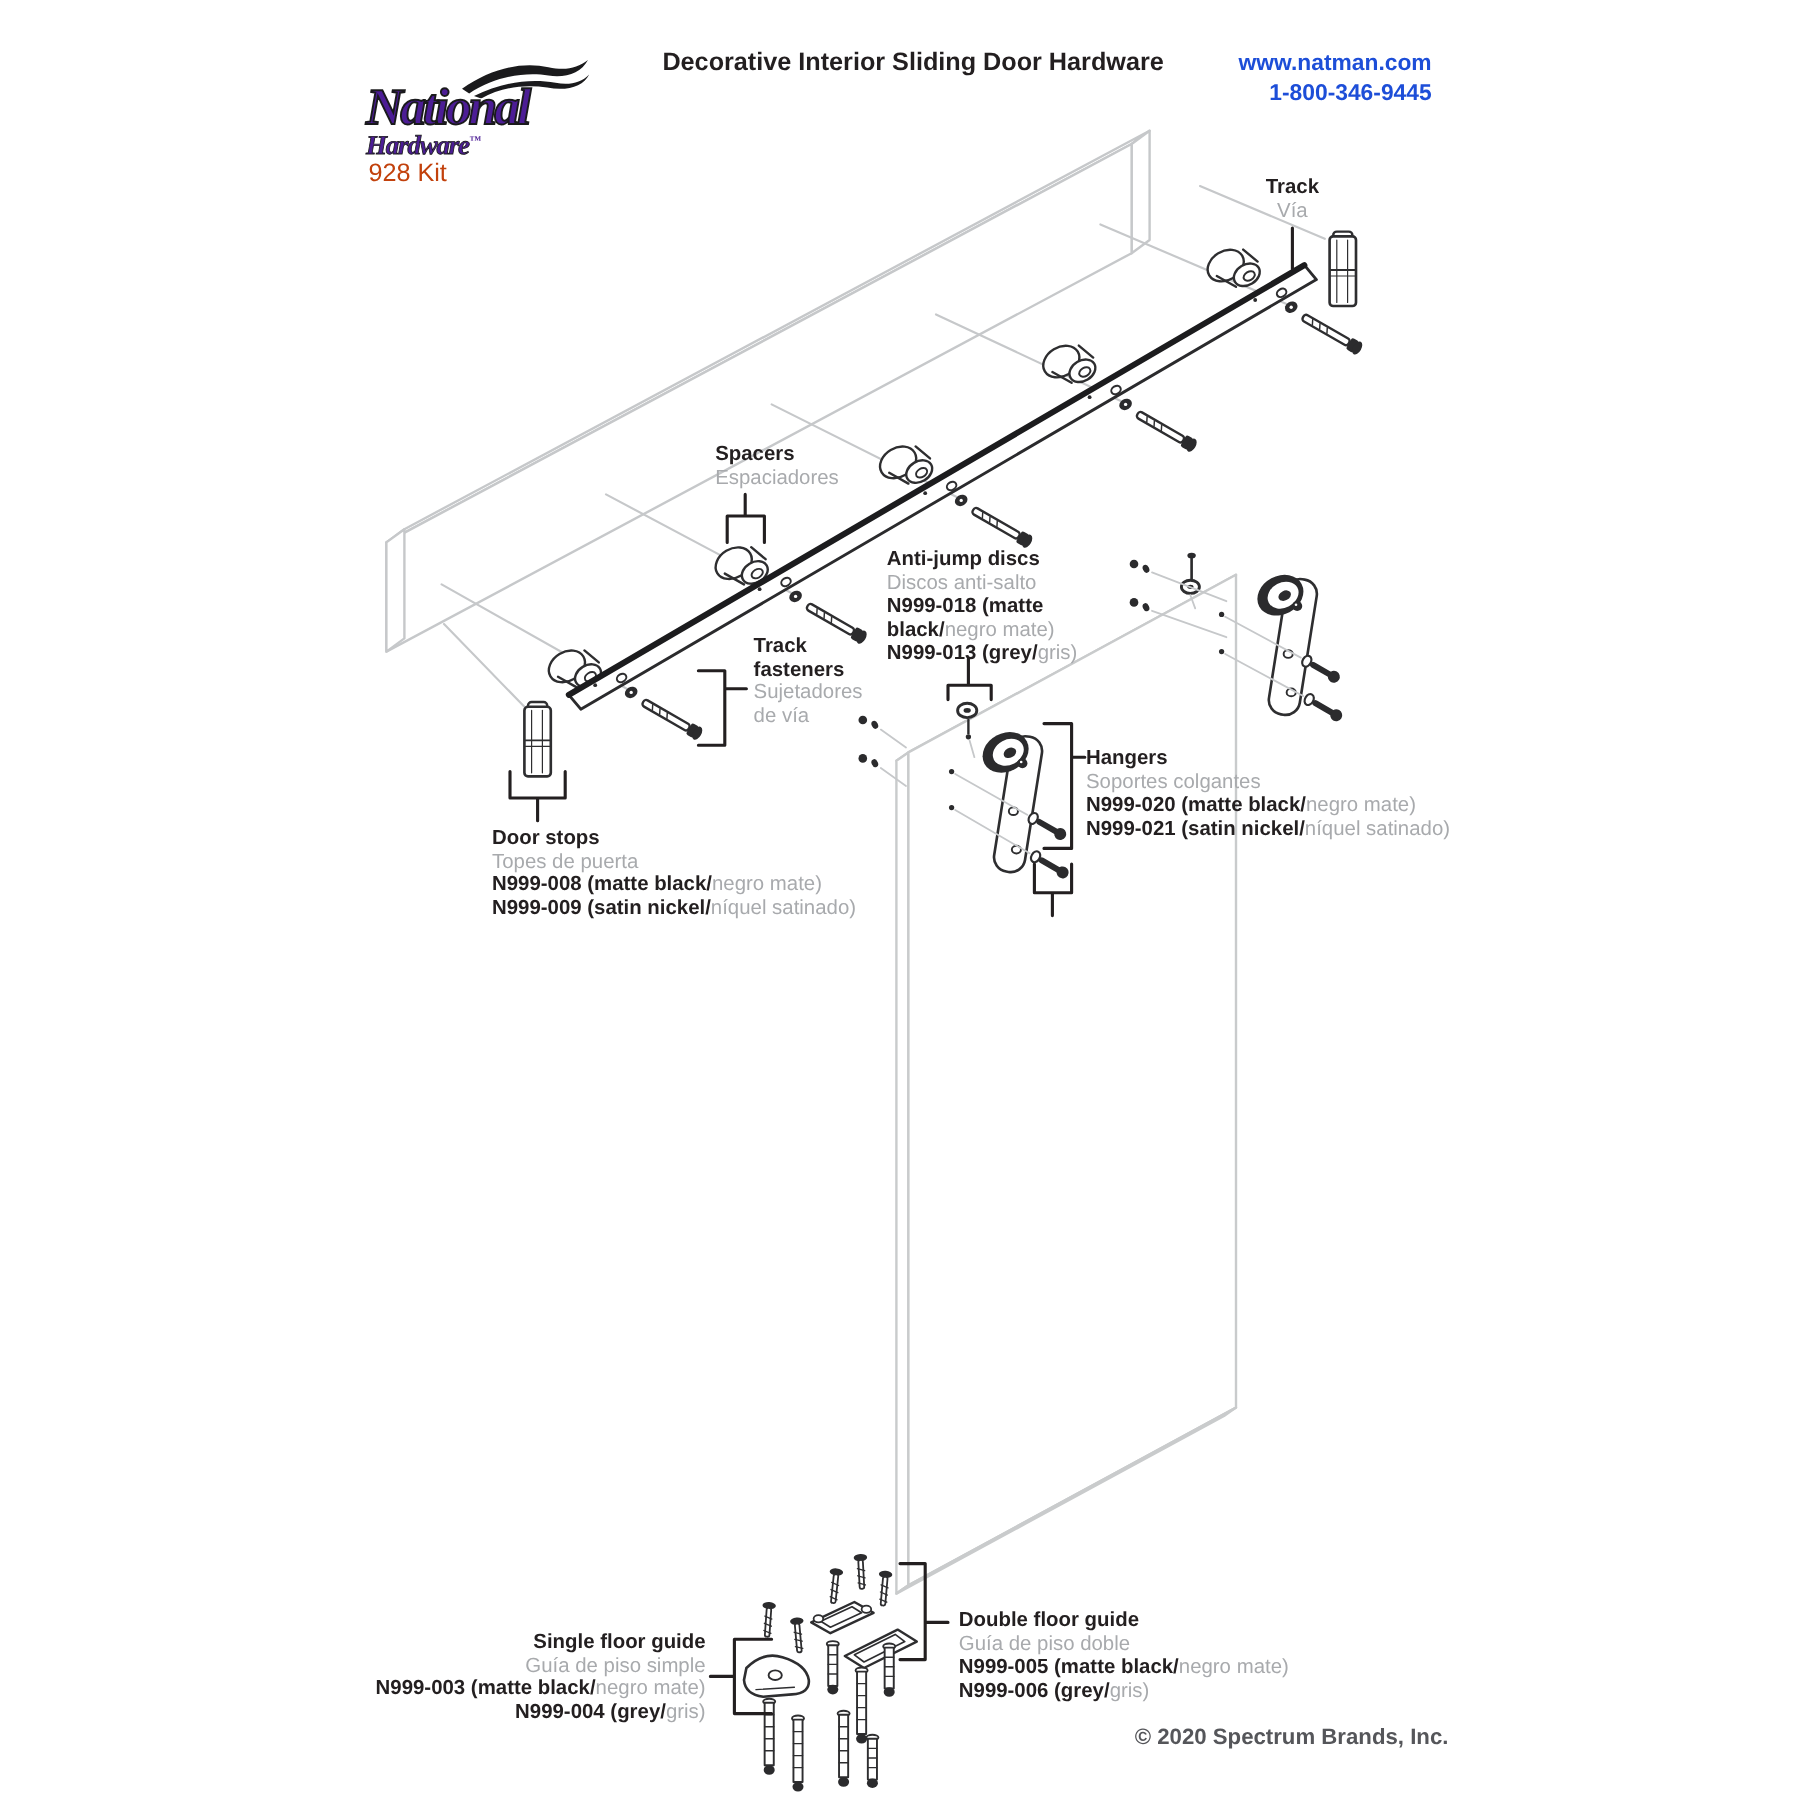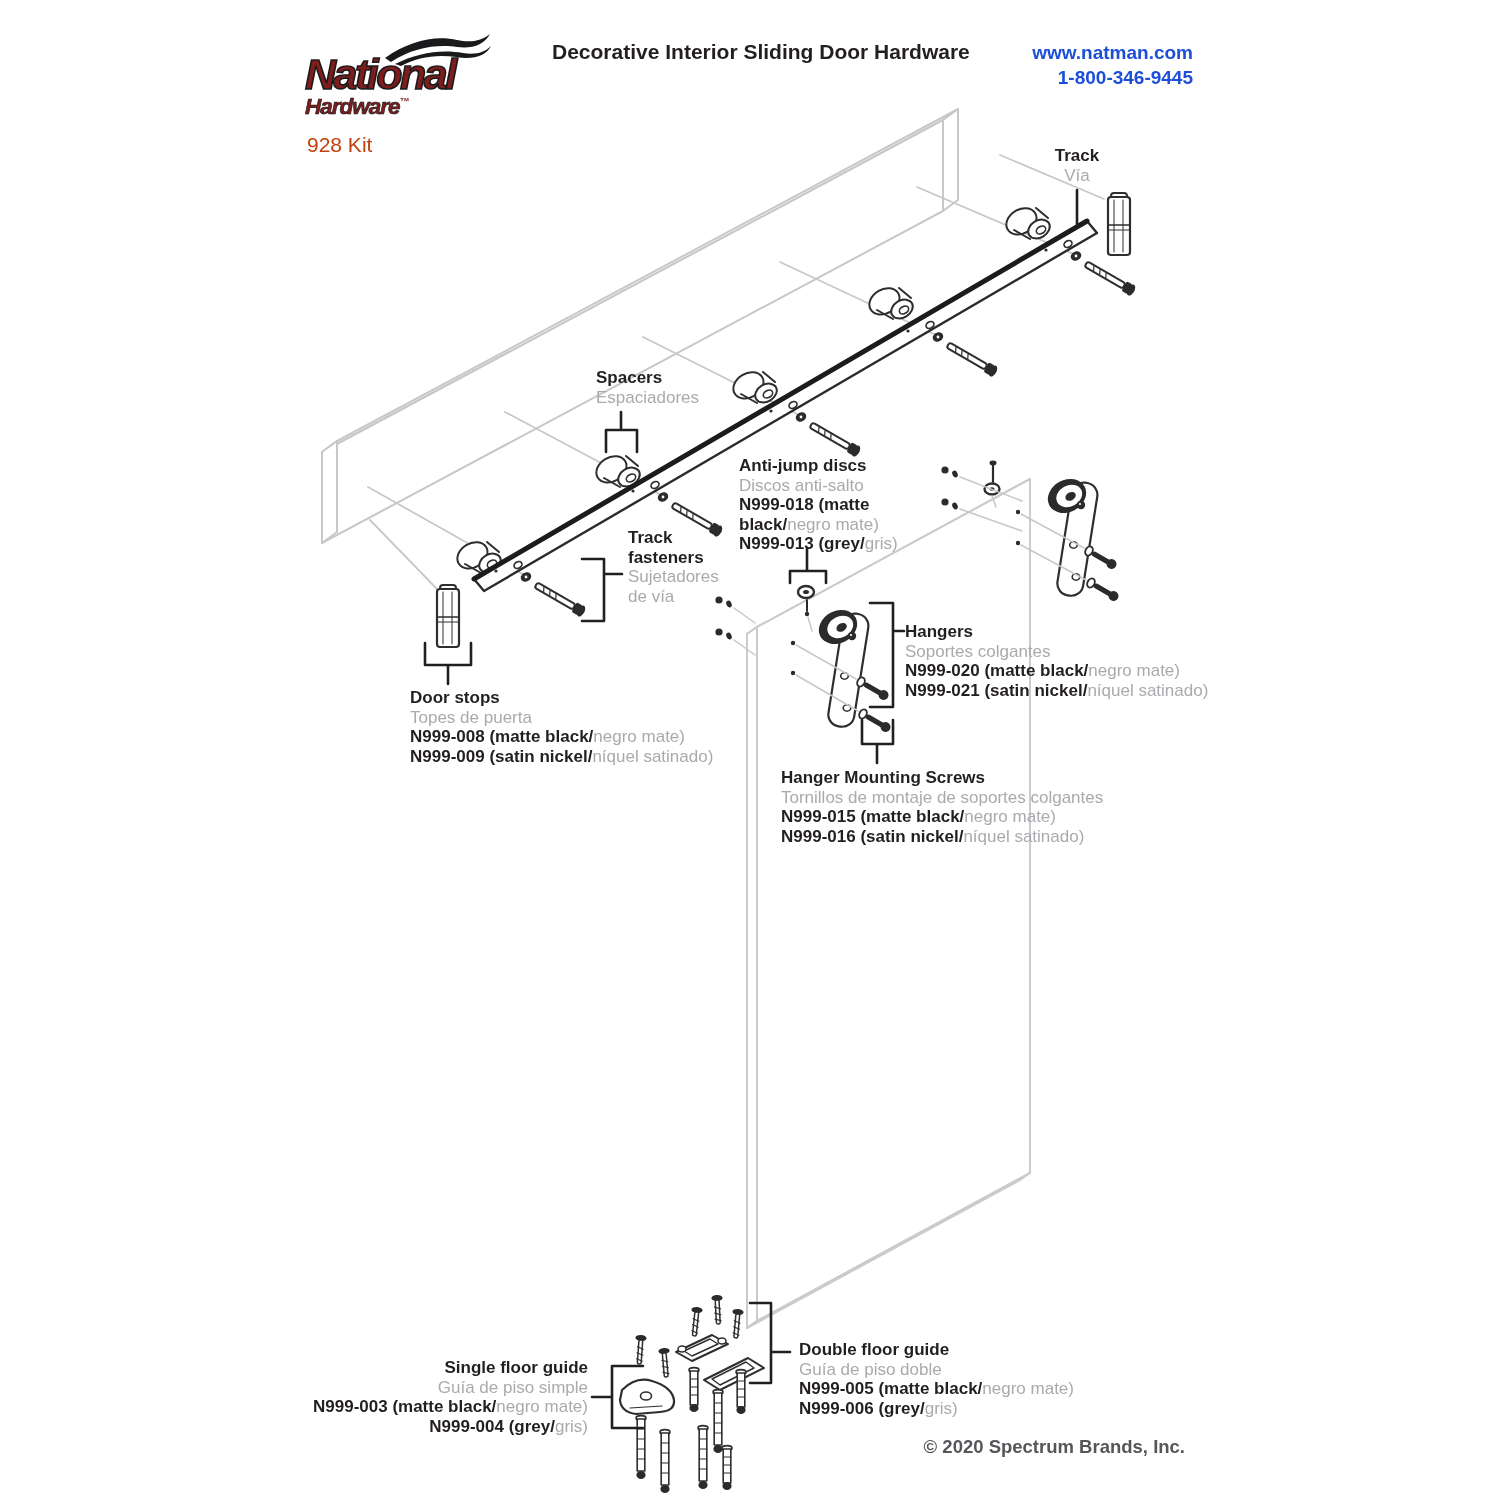--- a/index.html
+++ b/index.html
@@ -5,32 +5,32 @@
   html,body{margin:0;padding:0;background:#ffffff;}
   .page{position:relative;width:1500px;height:1500px;background:#fff;overflow:hidden;
         font-family:"Liberation Sans",sans-serif;}
   .art{position:absolute;left:0;top:0;width:1500px;height:1500px;}
   .lbl{position:absolute;font-size:17px;line-height:19.5px;color:#231f20;white-space:nowrap;}
   .lbl .b{font-weight:bold;color:#231f20;}
   .lbl .g{font-weight:normal;color:#a8aaad;}
   .right{text-align:right;}
   .center{text-align:center;}
 
-  .logo{position:absolute;left:305px;top:30px;width:192px;color:#7f1d1d;}
+  .logo{position:absolute;left:305px;top:46px;width:192px;color:#4c1d95;font-family:Liberation Serif, serif;}
   .swoosh{position:absolute;left:78px;top:4px;width:112px;height:32px;}
   .nat{margin-top:24px;font-style:italic;font-weight:bold;font-size:43px;letter-spacing:-2.5px;
        -webkit-text-stroke:1.6px #1a1a1c;line-height:40px;}
   .hw{font-style:italic;font-weight:bold;font-size:22.5px;letter-spacing:-1px;
       -webkit-text-stroke:0.7px #1a1a1c;text-align:left;margin-top:-4px;padding-right:2px;line-height:24px;}
   .tm{font-size:10px;vertical-align:super;-webkit-text-stroke:0;}
   .kit{position:absolute;left:307px;top:133px;font-size:21px;color:#c2410c;}
   .title{position:absolute;left:552px;top:40px;font-size:21px;font-weight:bold;color:#231f20;white-space:nowrap;}
   .contact{position:absolute;right:307px;top:40px;font-size:19px;font-weight:bold;color:#1d4ed8;
            text-align:right;line-height:25px;}
-  .copyright{position:absolute;right:315px;top:1436px;font-size:18.5px;font-weight:bold;color:#55565a;}
+  .copyright{position:absolute;right:293px;top:1436px;font-size:18.5px;font-weight:bold;color:#55565a;}
 </style>
 </head>
 <body>
 
 <div class="page">
 
   <svg class="art" viewBox="0 0 1500 1500" fill="none" stroke-linecap="round" stroke-linejoin="round">
     <defs>
 
       <g id="spacer">
@@ -320,26 +320,20 @@
     <div><span class="b">N999-009 (satin nickel/</span><span class="g">níquel satinado)</span></div>
   </div>
 
   <div class="lbl" style="left:905px;top:622px;">
     <div class="b">Hangers</div>
     <div class="g">Soportes colgantes</div>
     <div><span class="b">N999-020 (matte black/</span><span class="g">negro mate)</span></div>
     <div><span class="b">N999-021 (satin nickel/</span><span class="g">níquel satinado)</span></div>
   </div>
 
-  <div class="lbl" style="left:781px;top:768px;">
-    <div class="b">Hanger Mounting Screws</div>
-    <div class="g">Tornillos de montaje de soportes colgantes</div>
-    <div><span class="b">N999-015 (matte black/</span><span class="g">negro mate)</span></div>
-    <div><span class="b">N999-016 (satin nickel/</span><span class="g">níquel satinado)</span></div>
-  </div>
 
   <div class="lbl right" style="right:912px;top:1358px;">
     <div class="b">Single floor guide</div>
     <div class="g">Guía de piso simple</div>
     <div><span class="b">N999-003 (matte black/</span><span class="g">negro mate)</span></div>
     <div><span class="b">N999-004 (grey/</span><span class="g">gris)</span></div>
   </div>
 
   <div class="lbl" style="left:799px;top:1340px;">
     <div class="b">Double floor guide</div>

